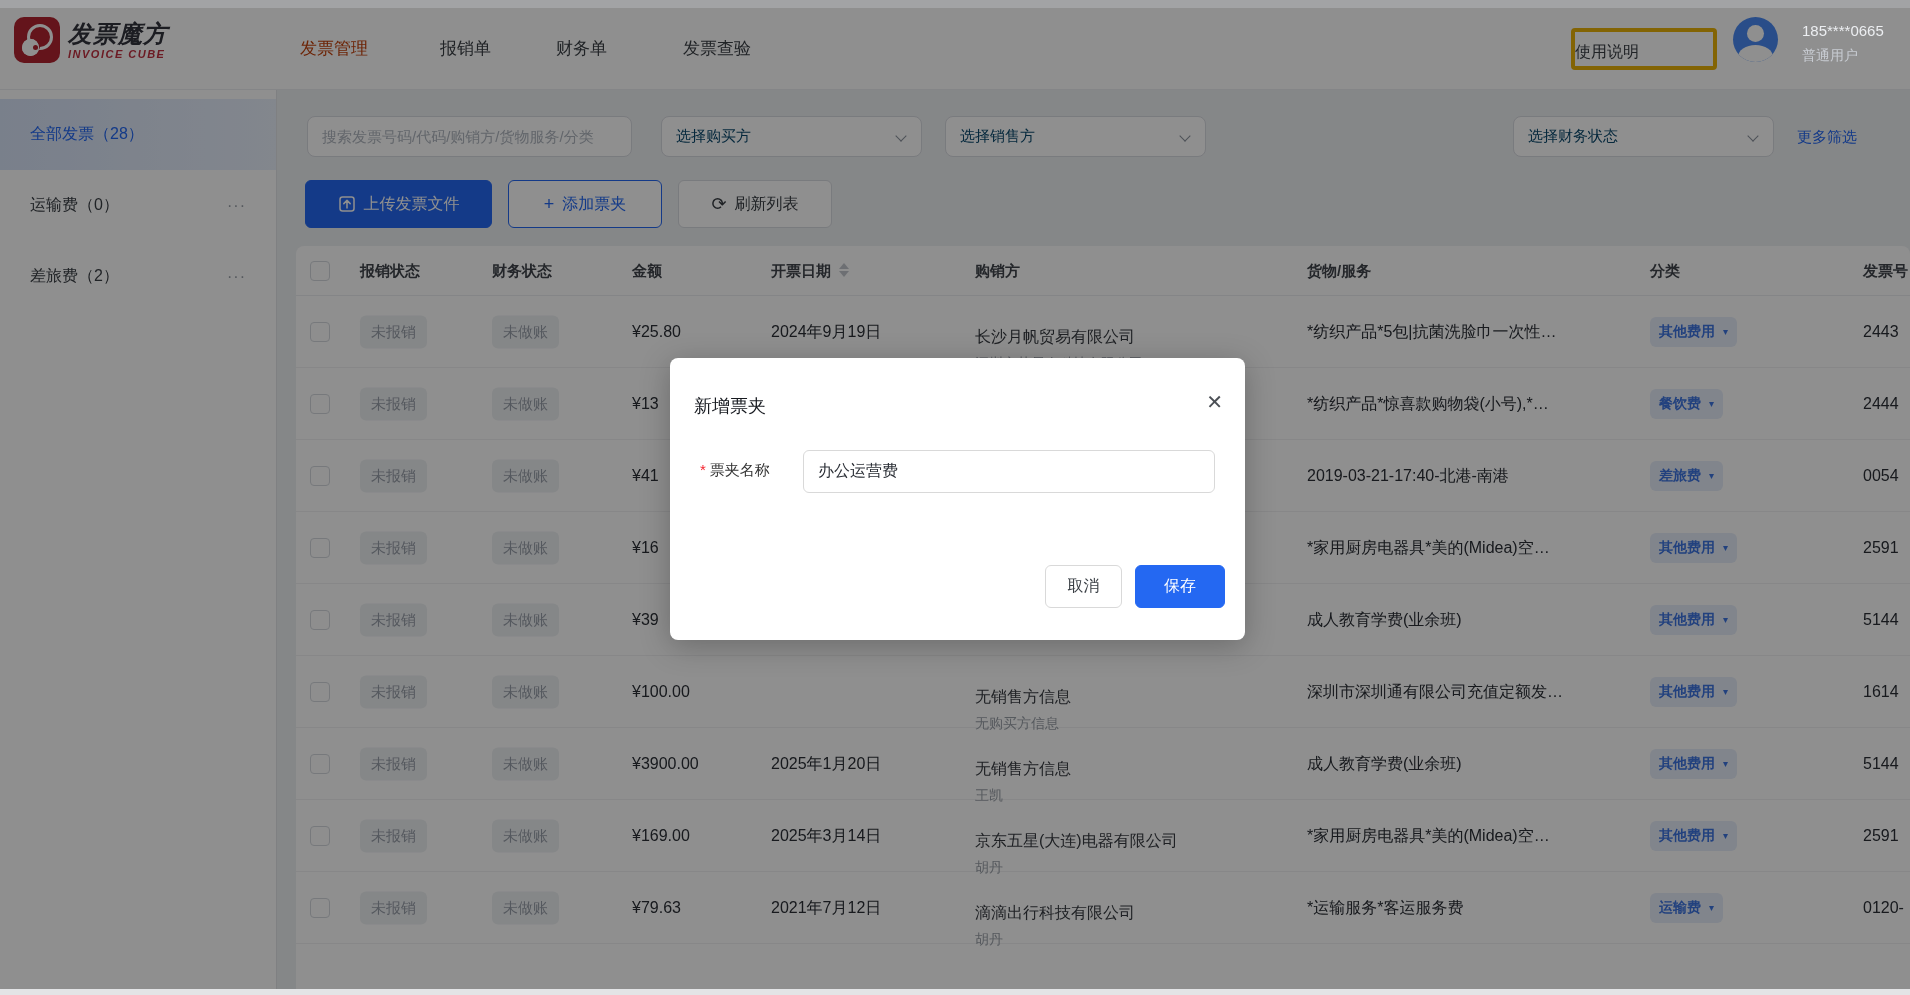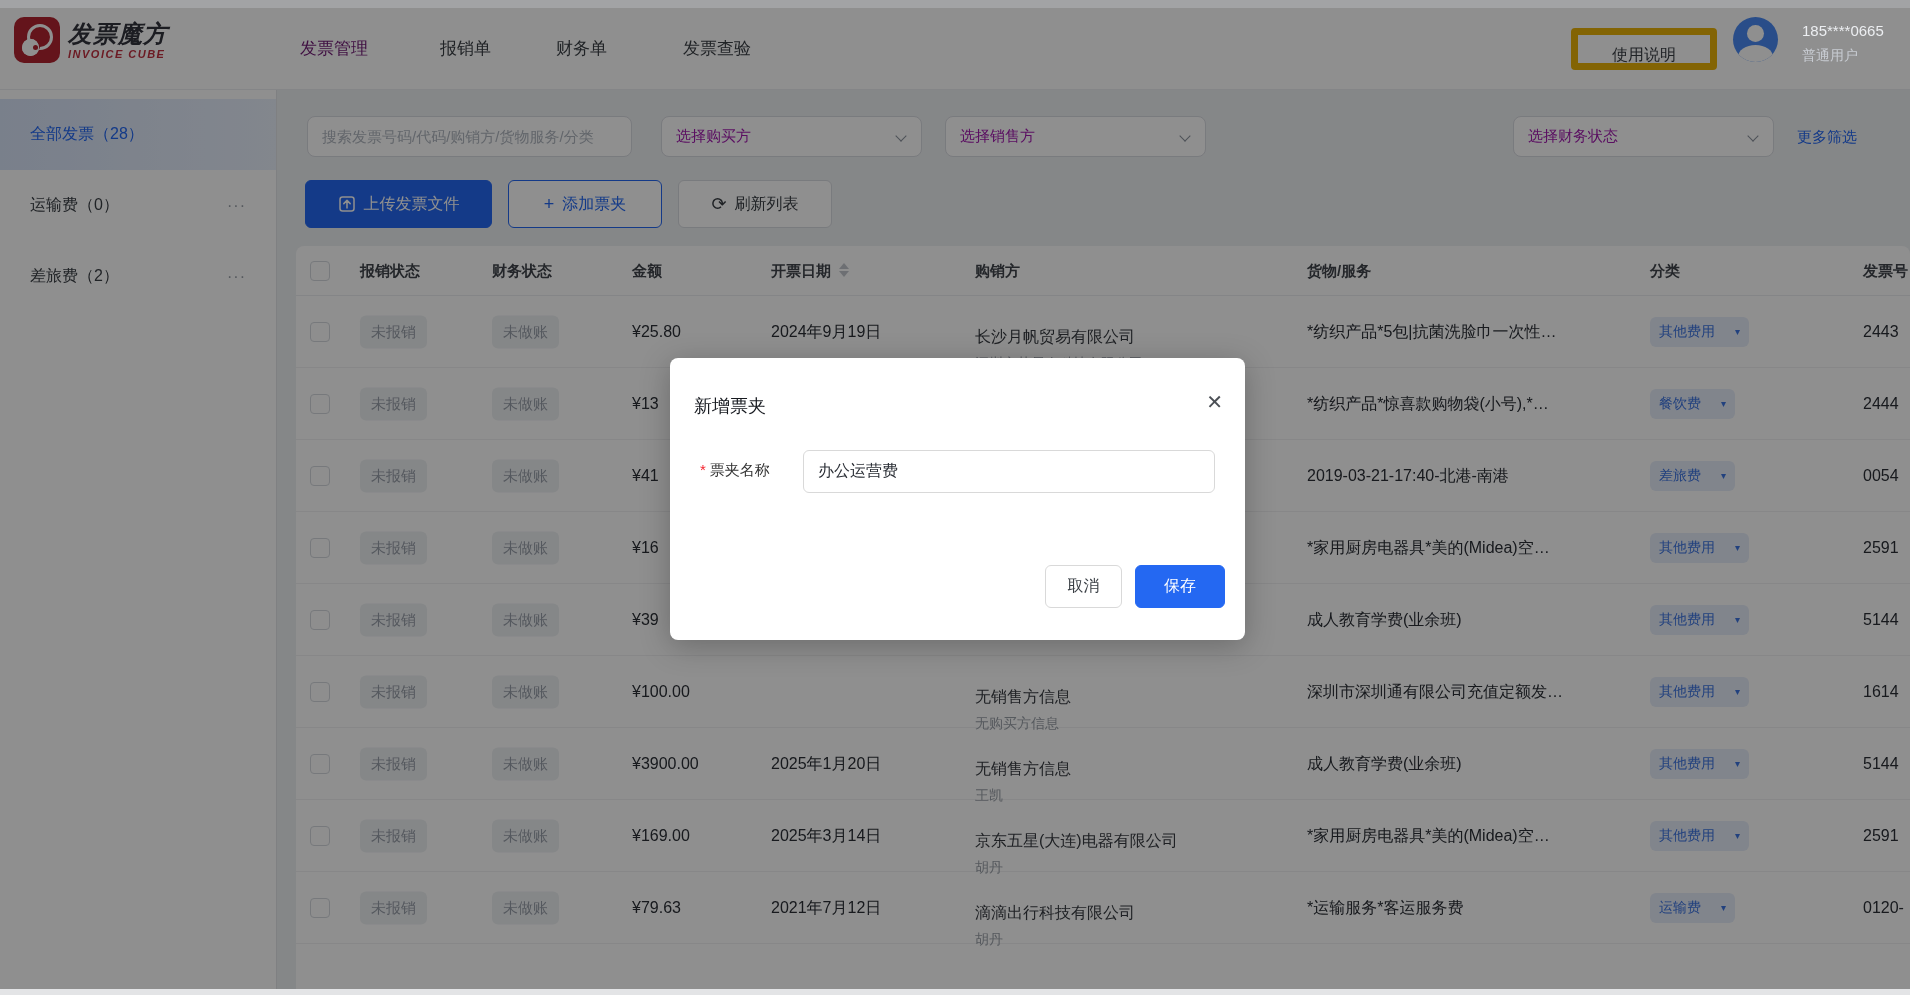--- a/index.html
+++ b/index.html
@@ -15,41 +15,41 @@
   
   .header { position:absolute; left:0; top:0; width:1910px; height:82px; background:#fff; border-bottom:1px solid #ebedf0; }
   .logo-mark { position:absolute; left:14px; top:9px; width:46px; height:46px; background:#b32430; border-radius:10px; }
   .logo-mark::before { content:""; position:absolute; left:13px; top:7px; width:20px; height:20px; border:3px solid #fff; border-radius:50%; }
   .logo-mark::after { content:""; position:absolute; left:8px; top:22px; width:17px; height:17px; background:#fff; border-radius:50%; box-shadow:inset 0 0 0 2px #fff, 6px -1px 0 -5px #b32430; }
   .logo-dot { position:absolute; left:19px; top:28px; width:5px; height:5px; background:#b32430; border-radius:50%; z-index:2; }
   .logo-text { position:absolute; left:68px; top:13px; }
   .logo-title { font-size:24px; font-weight:bold; font-style:italic; color:#33343d; letter-spacing:1px; line-height:26px; }
   .logo-sub { font-size:11px; font-weight:bold; font-style:italic; color:#c03040; letter-spacing:1.5px; line-height:14px; }
   .nav-item { position:absolute; top:0; height:82px; line-height:82px; font-size:17px; color:#3a3f45; cursor:pointer; }
-  .nav-item.active { color:#701a75; }
-  .help-btn { position:absolute; left:1571px; top:20px; width:146px; height:42px; border:7px solid #eab308; border-radius:4px; background:#fff; font-size:16px; color:#3a3f45; text-align:center; line-height:40px; cursor:pointer; }
+  .nav-item.active { color:#c2410c; }
+  .help-btn { position:absolute; left:1571px; top:20px; width:146px; height:42px; border:4px solid #eab308; border-radius:4px; background:#fff; font-size:16px; color:#3a3f45; line-height:40px; cursor:pointer; }
   .avatar { position:absolute; left:1733px; top:9px; width:45px; height:45px; background:#4a8af4; border-radius:50%; overflow:hidden; }
   .avatar::before { content:""; position:absolute; left:14px; top:8px; width:17px; height:17px; background:#fff; border-radius:50%; }
   .avatar::after { content:""; position:absolute; left:5px; top:28px; width:35px; height:24px; background:#fff; border-radius:50% 50% 0 0; }
   .user-info { position:absolute; left:1802px; top:13px; z-index:60; }
   .user-phone { font-size:15px; color:#eceef1; line-height:20px; }
   .user-role { font-size:14px; color:#c8ccd2; line-height:18px; margin-top:5px; }
 
   
   .sidebar { position:absolute; left:0; top:82px; width:277px; height:899px; background:#fff; border-right:1px solid #e2e4e8; }
   .sitem { position:relative; height:71px; display:flex; align-items:center; padding-left:30px; font-size:16px; color:#3a3f45; cursor:pointer; }
   .sitem.active { background:linear-gradient(90deg,#d8e4f8,#e9f0fc); color:#2468f2; }
   .sitem .more { position:absolute; right:30px; color:#9aa0a8; font-size:16px; letter-spacing:1px; cursor:pointer; }
   .sidebar-pad { height:9px; }
 
   
   .f-input, .f-select { position:absolute; top:108px; height:41px; background:#fff; border:1px solid #d8dbe0; border-radius:8px; font-size:15px; }
   .f-input { left:307px; width:325px; padding:0 14px; color:#3a3f45; }
   .f-input::placeholder { color:#b0b6bf; }
-  .f-select { display:flex; align-items:center; padding:0 14px; color:#a21caf; cursor:pointer; }
+  .f-select { display:flex; align-items:center; padding:0 14px; color:#0c4a6e; cursor:pointer; }
   .chev { position:absolute; right:16px; top:15px; width:8px; height:8px; border-right:1.5px solid #8a919c; border-bottom:1.5px solid #8a919c; transform:rotate(45deg); }
   .more-filters { position:absolute; left:1797px; top:108px; height:41px; line-height:41px; font-size:15px; color:#2468f2; cursor:pointer; }
 
   
   .abtn { position:absolute; top:172px; height:48px; border-radius:6px; font-size:16px; display:flex; align-items:center; justify-content:center; gap:8px; cursor:pointer; }
   .btn-upload { left:305px; width:187px; background:#2468f2; color:#fff; border:1px solid #2468f2; }
   .btn-add { left:508px; width:154px; background:#fff; color:#2468f2; border:1px solid #2468f2; }
   .btn-refresh { left:678px; width:154px; background:#fff; color:#3a3f45; border:1px solid #d8dbe0; }
   .btn-ico { font-size:18px; line-height:1; }
 
@@ -68,21 +68,21 @@
   .badge { border-radius:6px; background:#eef0f3; color:#989fa9; font-size:15px; padding:7px 11px; top:50%; transform:translateY(-50%); }
   .c-reimb { left:64px; }
   .c-fin { left:196px; }
   .c-amt { left:336px; top:50%; transform:translateY(-50%); }
   .c-date { left:475px; top:50%; transform:translateY(-50%); }
   .c-party { left:679px; top:12px;margin-top:18px; }
   .c-party .p1 { display:block; font-size:16px; color:#383c42; line-height:22px; }
   .c-party .p2 { display:block; font-size:14px; color:#9aa0a8; line-height:18px; margin-top:6px; }
   .c-goods { left:1011px; top:50%; transform:translateY(-50%); }
   .c-tagwrap { left:1354px; top:50%; transform:translateY(-50%); }
-  .tag { display:inline-flex; align-items:center; gap:20px; background:#e6edfa; color:#3d74e0; font-size:14px; padding:6px 9px; border-radius:6px; cursor:pointer; white-space:nowrap; }
+  .tag { display:inline-flex; align-items:center; gap:8px; background:#e6edfa; color:#3d74e0; font-size:14px; padding:6px 9px; border-radius:6px; cursor:pointer; white-space:nowrap;font-weight:bold; }
   .tagcaret { font-size:10px; color:#3d74e0; }
   .c-no { left:1567px; top:50%; transform:translateY(-50%); }
 
   
   .tfoot { position:absolute; left:0; right:0; top:698px; height:45px; border-top:1px solid #f0f0f3; display:flex; align-items:center; justify-content:flex-end; padding-right:12px; font-size:15px; color:#3a3f45; }
   .total { margin-right:30px; }
   .pg { min-width:30px; text-align:center; cursor:pointer; font-size:16px; }
   .pg.num { margin:0 12px; }
   .pg.active { color:#2468f2; }
   .pg.arrow { font-size:22px; line-height:20px; }

